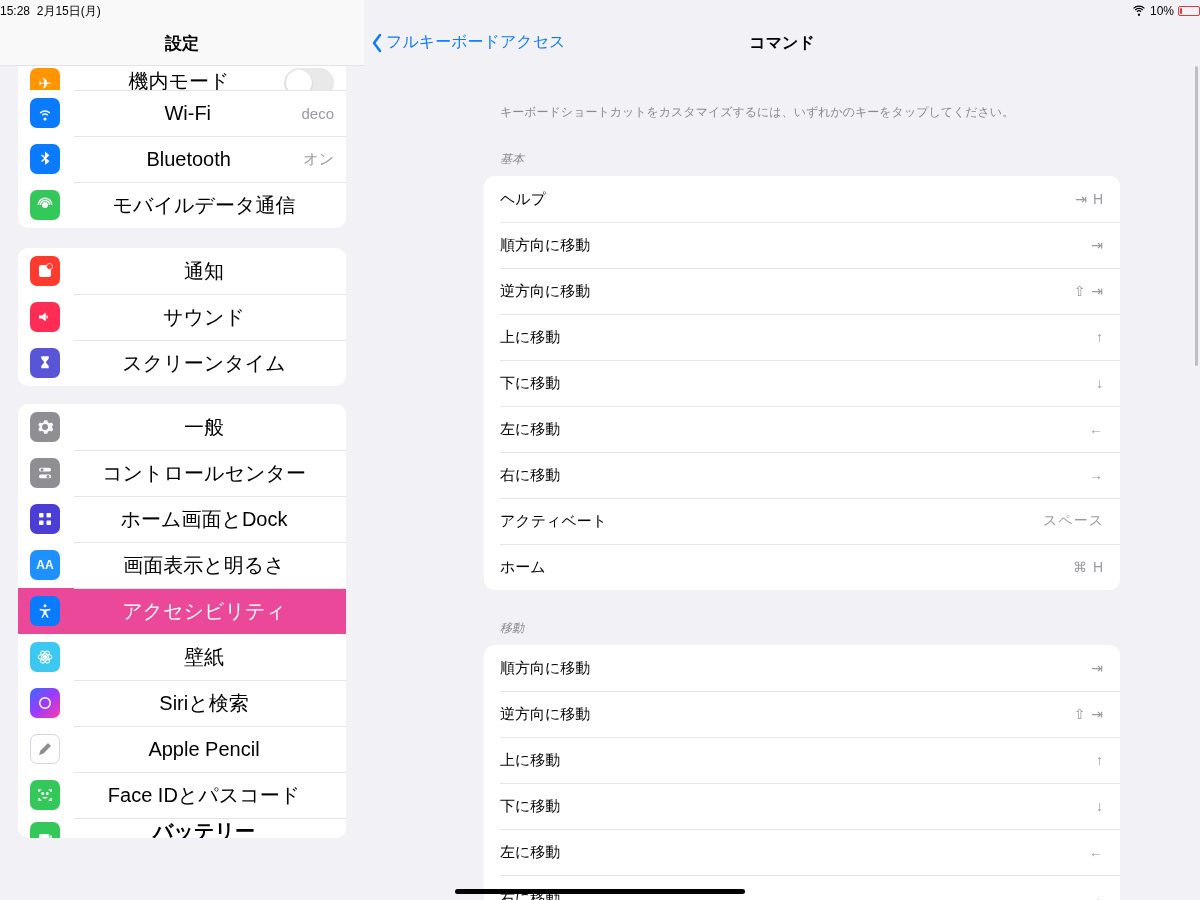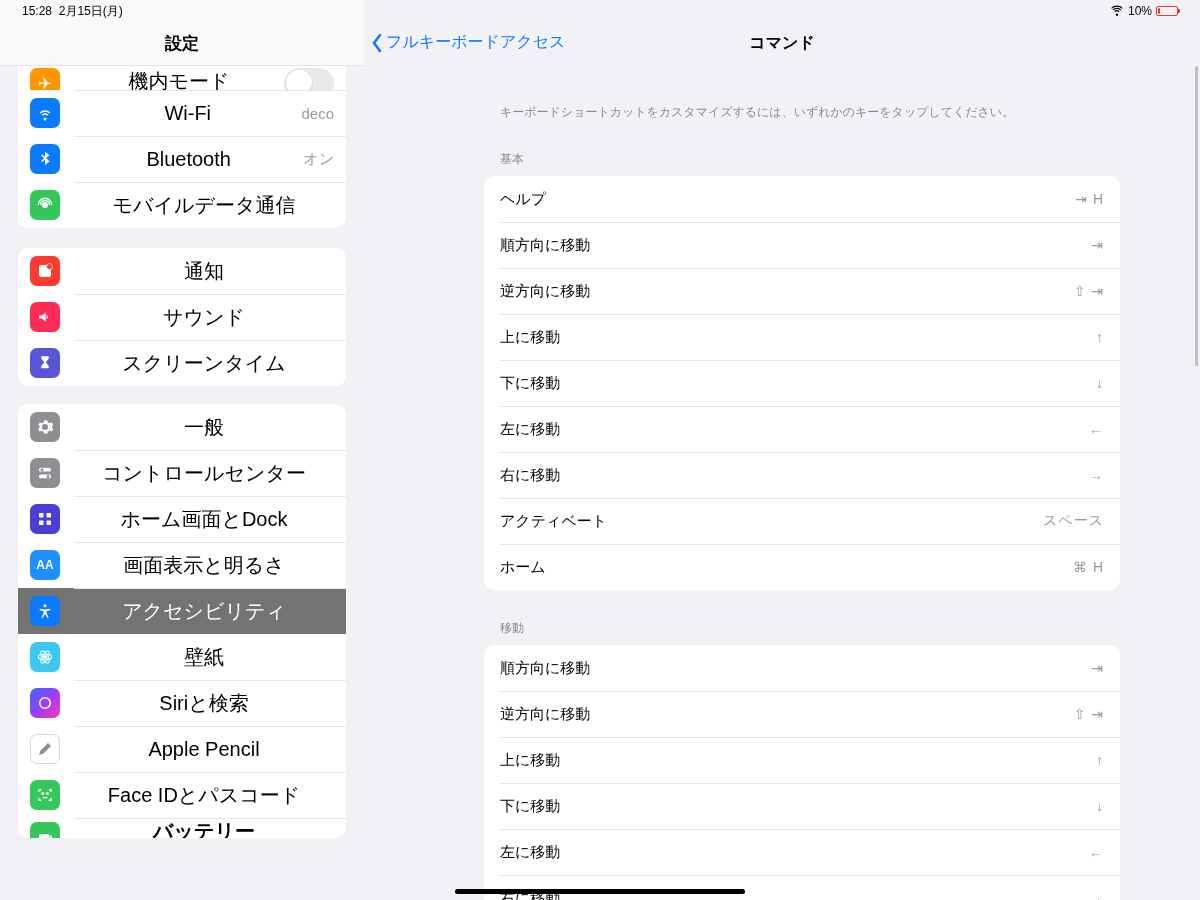--- a/index.html
+++ b/index.html
@@ -1,40 +1,40 @@
 <!DOCTYPE html>
 <html><head>
 <meta charset="utf-8">
 <style>
 * { margin: 0; padding: 0; box-sizing: border-box; font-family: -apple-system, "Helvetica Neue", Arial, sans-serif; }
 html, body { width: 1200px; height: 900px; overflow: hidden; background: #f2f2f6; }
 
 
-.statusbar { position: absolute; top: 0; left: 0; right: 0; height: 22px; display: flex; justify-content: space-between; align-items: center; padding: 0 22px; font-size: 12px; color: #000; font-weight: 500; z-index: 20; }
+.statusbar { position: absolute; top: 0; left: 0; right: 0; height: 22px; display: flex; justify-content: space-between; align-items: center; padding: 0 0; font-size: 12px; color: #000; font-weight: 500; z-index: 20; }
 .statusbar .right { display: flex; align-items: center; gap: 4px; }
 .batt { display: inline-block; width: 22px; height: 10px; border: 1px solid #e03b3b; border-radius: 2px; position: relative; }
 .batt::after { content: ""; position: absolute; right: -3px; top: 2px; width: 2px; height: 4px; background: #e03b3b; border-radius: 0 1px 1px 0; }
 .batt .fill { position: absolute; left: 1px; top: 1px; bottom: 1px; width: 2px; background: #e03b3b; border-radius: 1px; }
 
 
 .page { display: flex; width: 100%; height: 100%; }
 .sidebar { width: 364px; height: 100%; background: #f2f2f6; display: flex; flex-direction: column; border-right: none; }
 .detail  { flex: 1; height: 100%; background: #f2f2f6; display: flex; flex-direction: column; position: relative; }
 
 
 .sb-header { height: 66px; background: #f9f9f9; display: flex; align-items: flex-end; justify-content: center; padding-bottom: 10px; border-bottom: 1px solid #e3e3e6; position: relative; z-index: 5; }
 .sb-title { font-size: 17px; font-weight: 600; color: #000; }
 
 
 .sb-scroll { flex: 1; overflow-y: auto; padding: 0 18px 18px 18px; }
 .sb-group { background: #fff; border-radius: 10px; margin-top: 18px; overflow: hidden; }
 .sb-group.first { margin-top: 0; border-top-left-radius: 0; border-top-right-radius: 0; position: relative; top: -2px;}
 .sb-item { display: flex; align-items: center; padding: 8px 12px; min-height: 46px; position: relative; cursor: pointer; }
 .sb-item + .sb-item::before { content: ""; position: absolute; top: 0; left: 56px; right: 0; height: 1px; background: #e6e6ea; }
-.sb-item.selected { background: #737373; }
+.sb-item.selected { background: #ec4899; }
 .sb-item.selected .sb-label { color: #fff; }
 .sb-item.selected + .sb-item::before { display:none; }
 .sb-icon { width: 30px; height: 30px; border-radius: 7px; margin-right: 14px; display: flex; align-items: center; justify-content: center; flex-shrink: 0; color: #fff; font-size: 16px; }
 .sb-label { font-size: 20px; color: #000; flex: 1; text-align: center; }
 .sb-value { font-size: 15px; color: #9a9aa0; }
 .sb-item.cutoff { height: 26px; min-height: 0; overflow: hidden; align-items: flex-start; padding-top: 4px;}
 .sb-item.cutoff-bottom { height: 20px; min-height:0; overflow:hidden; padding-top:0; padding-bottom:0; align-items:flex-start;font-weight:bold;}
 .sb-item.cutoff-bottom .sb-icon{ margin-top:4px;}
 
 
@@ -44,21 +44,21 @@
 
 
 .dt-header { height: 66px; display: flex; align-items: flex-end; padding: 0 16px 12px 6px; position: relative; background: #f2f2f6; }
 .dt-back { display: flex; align-items: flex-start; color: #0a7aff; font-size: 16px; cursor: pointer; gap: 2px; }
 .dt-chevron { width: 14px; height: 22px; display: inline-flex; align-items: center; justify-content: center; }
 .dt-title { position: absolute; left: 0; right: 0; bottom: 12px; text-align: center; font-size: 16px; font-weight: 600; color: #000; pointer-events: none; }
 
 
 .dt-scroll { flex: 1; overflow-y: auto; padding: 0 80px 30px 120px; }
 .dt-about { font-size: 12px; color: #8a8a8e; margin: 38px 0 0 16px; }
-.dt-section-label { font-size: 12px; color: #8a8a8e; margin: 30px 0 8px 16px; }
+.dt-section-label { font-size: 12px; color: #8a8a8e; margin: 30px 0 8px 16px; font-style: italic; }
 .dt-group { background: #fff; border-radius: 10px; overflow: hidden; }
 .dt-row { display: flex; align-items: center; justify-content: space-between; padding: 12px 16px; min-height: 46px; cursor: pointer; position: relative; }
 .dt-row + .dt-row::before { content: ""; position: absolute; top: 0; left: 16px; right: 0; height: 1px; background: #e6e6ea; }
 .dt-row-label { font-size: 15px; color: #000; }
 .dt-row-key   { font-size: 14px; color: #9a9aa0; font-family: -apple-system, Arial; letter-spacing: 1px; }
 
 
 .home-indicator { position: absolute; bottom: 6px; left: 50%; transform: translateX(-50%); width: 290px; height: 5px; background: #000; border-radius: 3px; z-index: 30; }
 
 

